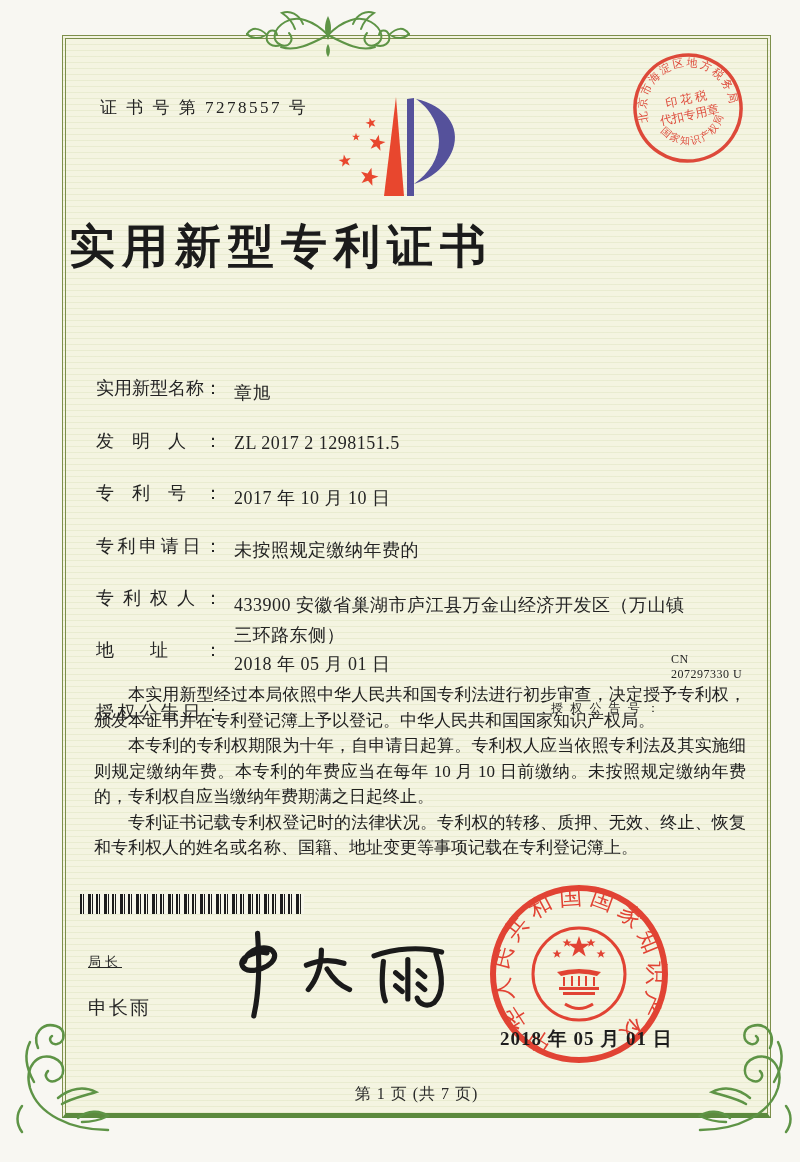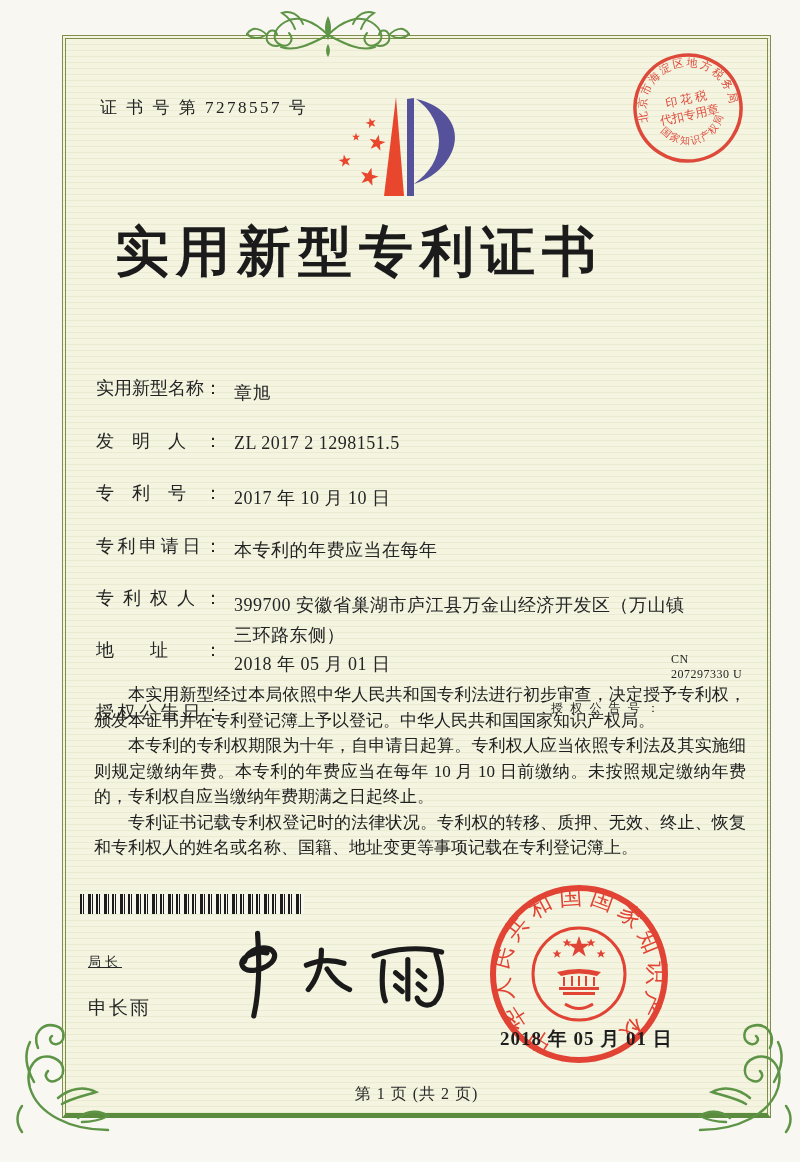--- a/index.html
+++ b/index.html
@@ -26,21 +26,21 @@
   }
   .ornament{position:absolute;pointer-events:none;}
   .cert-no{
     position:absolute;left:100px;top:96px;
     font-size:17px;letter-spacing:2.5px;color:#222;
   }
   .logo{position:absolute;left:330px;top:90px;}
   .tax-stamp{position:absolute;left:630px;top:50px;opacity:.92;}
   .title{
     position:absolute;left:62px;top:216px;width:587px;
-    text-align:center;font-size:54px;font-weight:bold;
+    font-size:46px;font-weight:bold;
     letter-spacing:7px;padding-left:7px;box-sizing:border-box;color:#1b1b1b;
   }
   .field-row{position:absolute;left:96px;font-size:18px;display:flex;align-items:flex-start;}
   .flabel{
     display:inline-block;width:126px;flex:0 0 126px;
     text-align:justify;text-align-last:justify;color:#242424;margin-top:48px;
   }
   .fvalue{display:inline-block;padding-left:12px;letter-spacing:.5px;color:#242424;}
   .fvalue.addr{width:452px;line-height:30px;}
   .grant-right{position:absolute;left:455px;top:0;font-size:12px;display:flex;}
@@ -171,25 +171,25 @@
   <div class="field-row" style="top:433px">
     <span class="flabel">专利号：</span>
     <span class="fvalue">ZL 2017 2 1298151.5</span>
   </div>
   <div class="field-row" style="top:486px">
     <span class="flabel">专利申请日：</span>
     <span class="fvalue">2017 年 10 月 10 日</span>
   </div>
   <div class="field-row" style="top:538px">
     <span class="flabel">专利权人：</span>
-    <span class="fvalue">本专利的年费应当在每年</span>
+    <span class="fvalue">未按照规定缴纳年费的</span>
   </div>
   <div class="field-row" style="top:590px">
     <span class="flabel">地址：</span>
-    <span class="fvalue addr">399700 安徽省巢湖市庐江县万金山经济开发区（万山镇三环路东侧）</span>
+    <span class="fvalue addr">433900 安徽省巢湖市庐江县万金山经济开发区（万山镇三环路东侧）</span>
   </div>
   <div class="field-row" style="top:652px;width:650px">
     <span class="flabel">授权公告日：</span>
     <span class="fvalue">2018 年 05 月 01 日</span>
     <span class="grant-right">
       <span class="flabel">授权公告号：</span>
       <span class="fvalue">CN 207297330 U</span>
     </span>
   </div>
 
@@ -248,15 +248,15 @@
         </g>
         <path d="M72,105 L112,105 L112,108 L72,108 Z"></path>
         <path d="M76,110 L108,110 L108,113 L76,113 Z"></path>
         <path d="M78,122 Q92,131 106,122" stroke="#e13a2b" stroke-width="3" fill="none"></path>
       </g>
     </g>
   </svg>
 
   <div class="stamp-date">2018 年 05 月 01 日</div>
 
-  <div class="footer">第 1 页 (共 2 页)</div>
+  <div class="footer">第 1 页 (共 7 页)</div>
 
 </div>
 
 </body></html>

